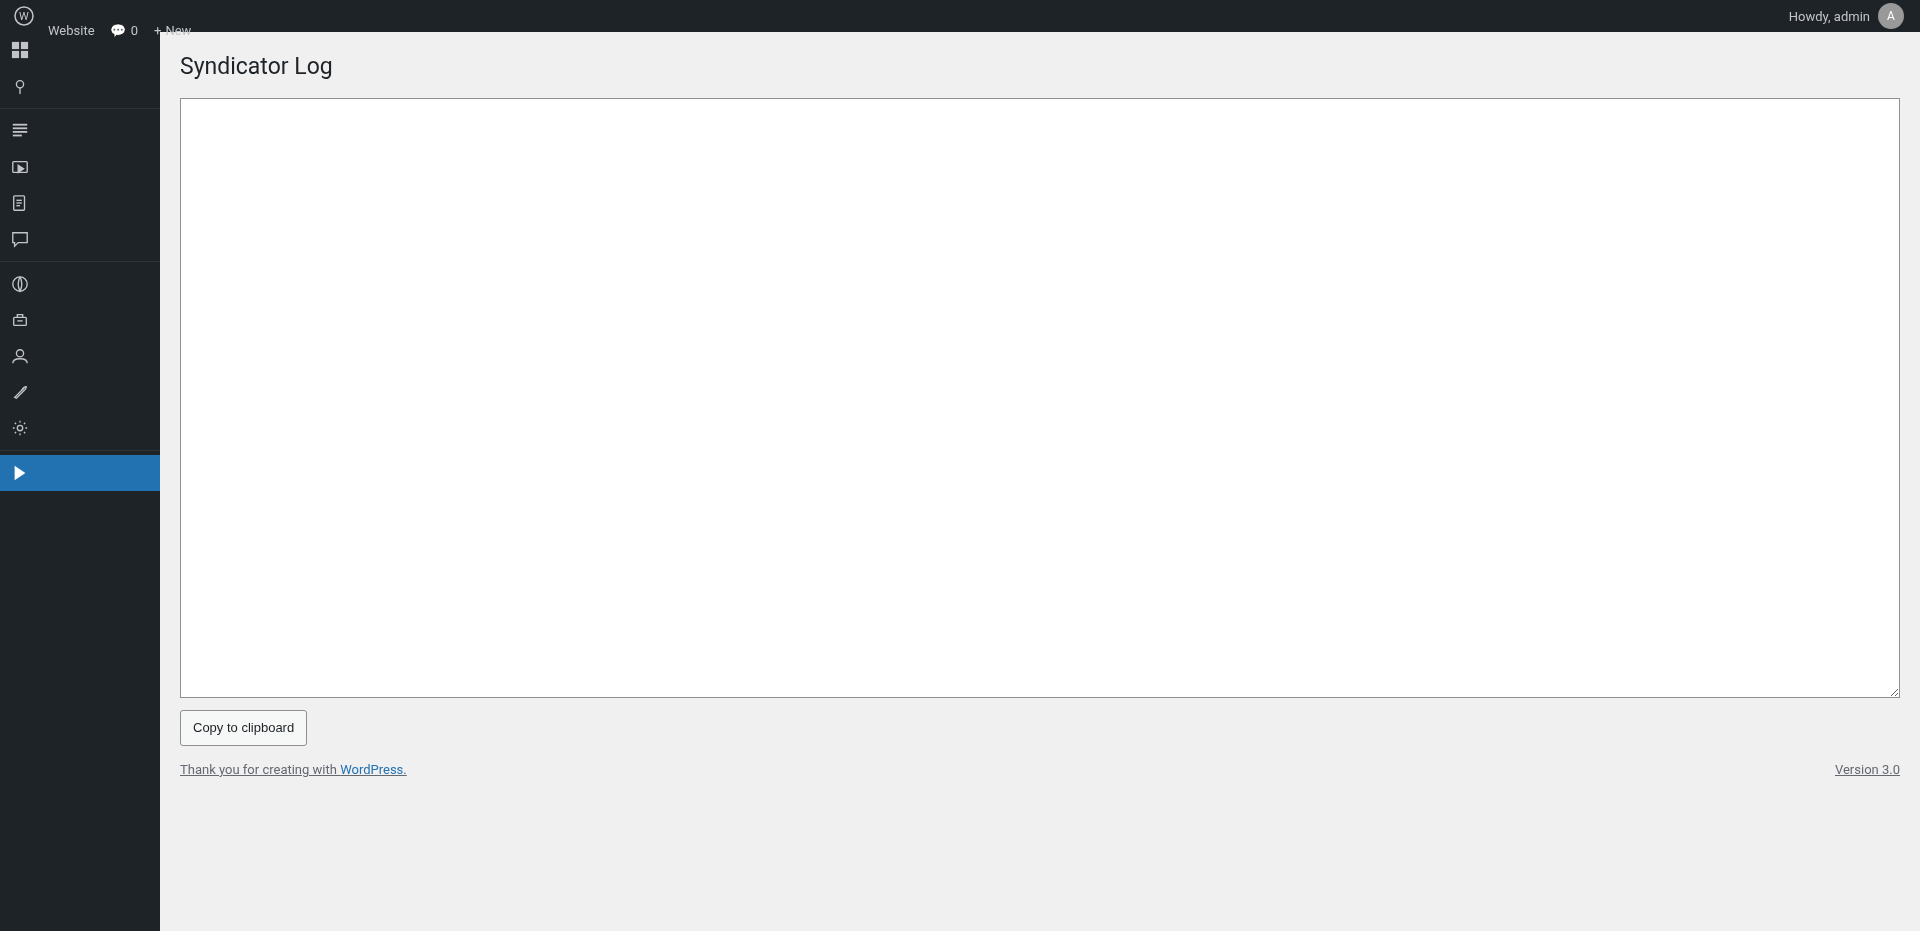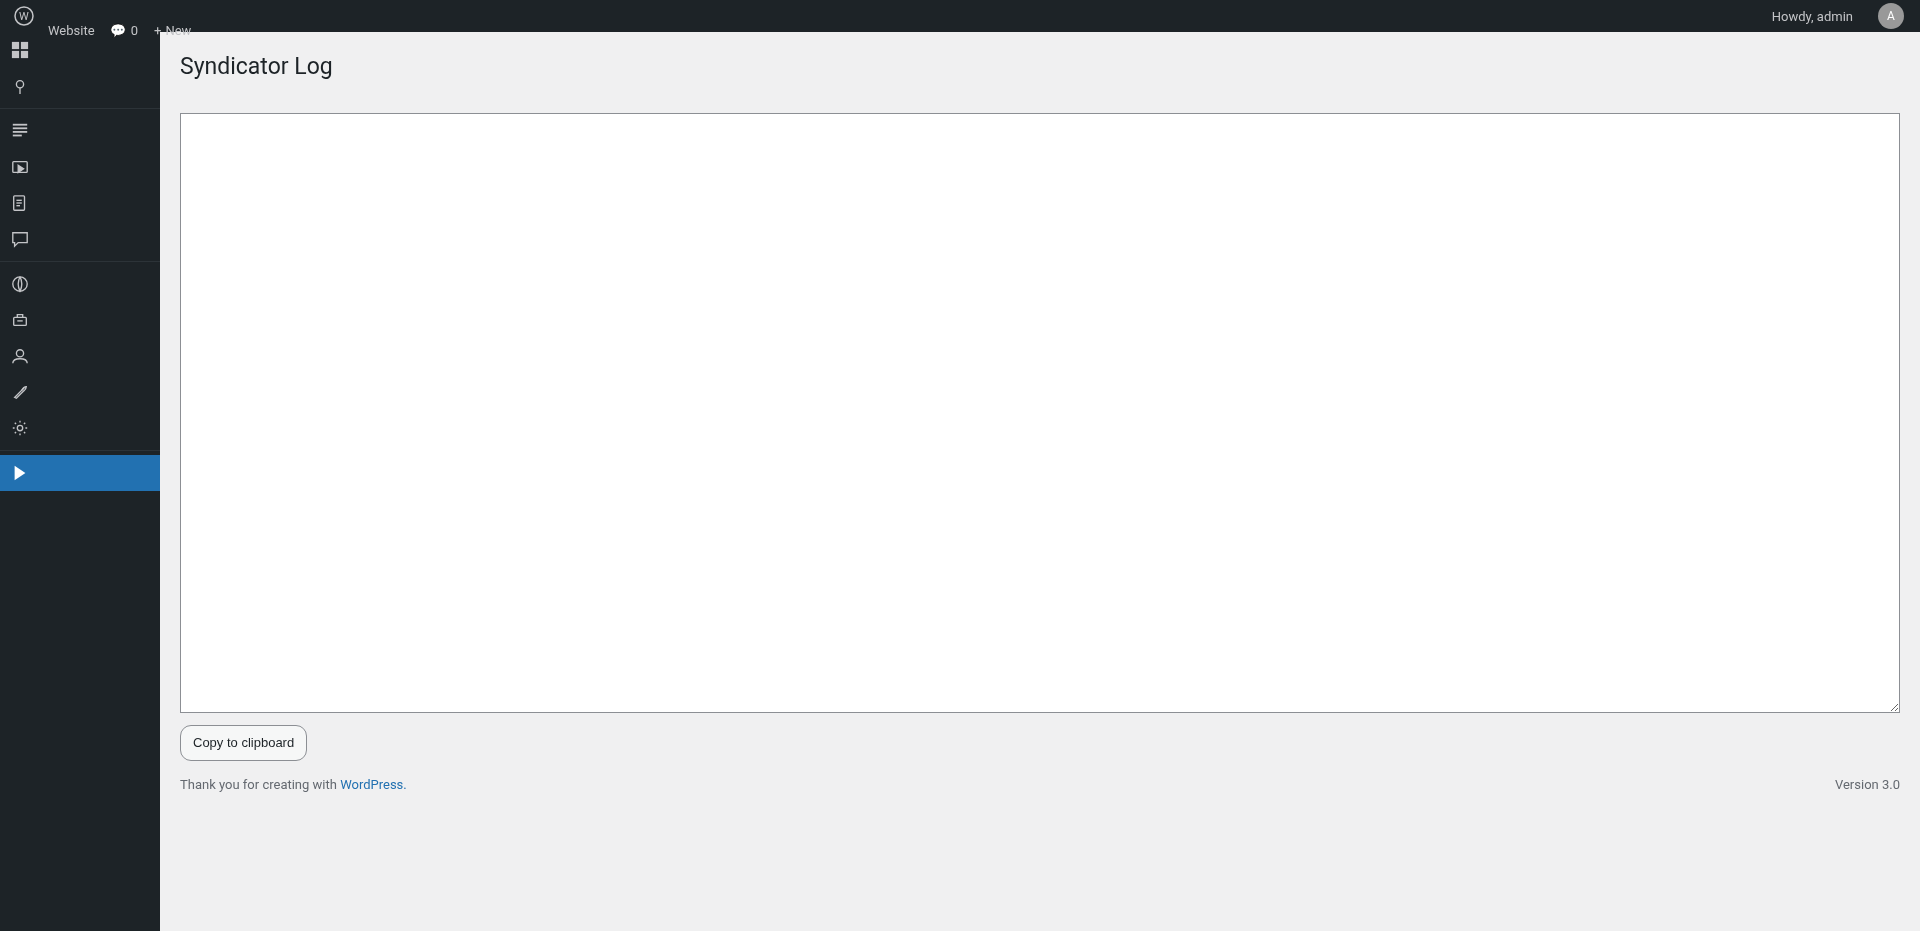--- a/index.html
+++ b/index.html
@@ -47,21 +47,20 @@
       display: flex;
       align-items: center;
       gap: 4px;
     }
     .adminbar-right {
       margin-left: auto;
       display: flex;
       align-items: center;
       color: #c3c4c7;
       padding-right: 8px;
-      gap: 17px;
     }
     .adminbar-howdy { color: #c3c4c7; }
     .adminbar-avatar {
       width: 26px;
       height: 26px;
       border-radius: 50%;
       background: #888;
       margin-left: 8px;
     }
 
@@ -114,21 +113,21 @@
       padding: 20px 20px 20px 20px;
       background: #f0f0f1;
     }
     .wrap {
       background: #f0f0f1;
     }
     h1.page-title {
       font-size: 23px;
       font-weight: 400;
       color: #1d2327;
-      margin-bottom: 31px;
+      margin-bottom: 16px;
       line-height: 1.3;
     }
 
     
     .log-textarea {
       width: 100%;
       height: 600px;
       background: #fff;
       border: 1px solid #8c8f94;
       padding: 12px;
@@ -141,36 +140,37 @@
       white-space: pre-wrap;
       word-wrap: break-word;
     }
 
     
     .button {
       display: inline-block;
       padding: 4px 12px;
       background: #f6f7f7;
       border: 1px solid #8c8f94;
-      border-radius: 11px;
+      border-radius: 3px;
       color: #1d2327;
       font-size: 13px;
       cursor: pointer;
       margin-top: 12px;
       line-height: 2;
     }
 
     
     #wpfooter {
       display: flex;
       justify-content: space-between;
       align-items: center;
       padding: 16px 0 8px 0;
       color: #646970;
       font-size: 13px;
+      text-decoration: underline;
     }
     #wpfooter a { color: #2271b1; text-decoration: none; }
   </style>
 </head>
 <body>
 
 <div id="wpadminbar">
   <div class="adminbar-logo">
     <svg width="20" height="20" viewBox="0 0 20 20" fill="#c3c4c7">
       <circle cx="10" cy="10" r="9" stroke="#c3c4c7" stroke-width="1.5" fill="none"></circle>

